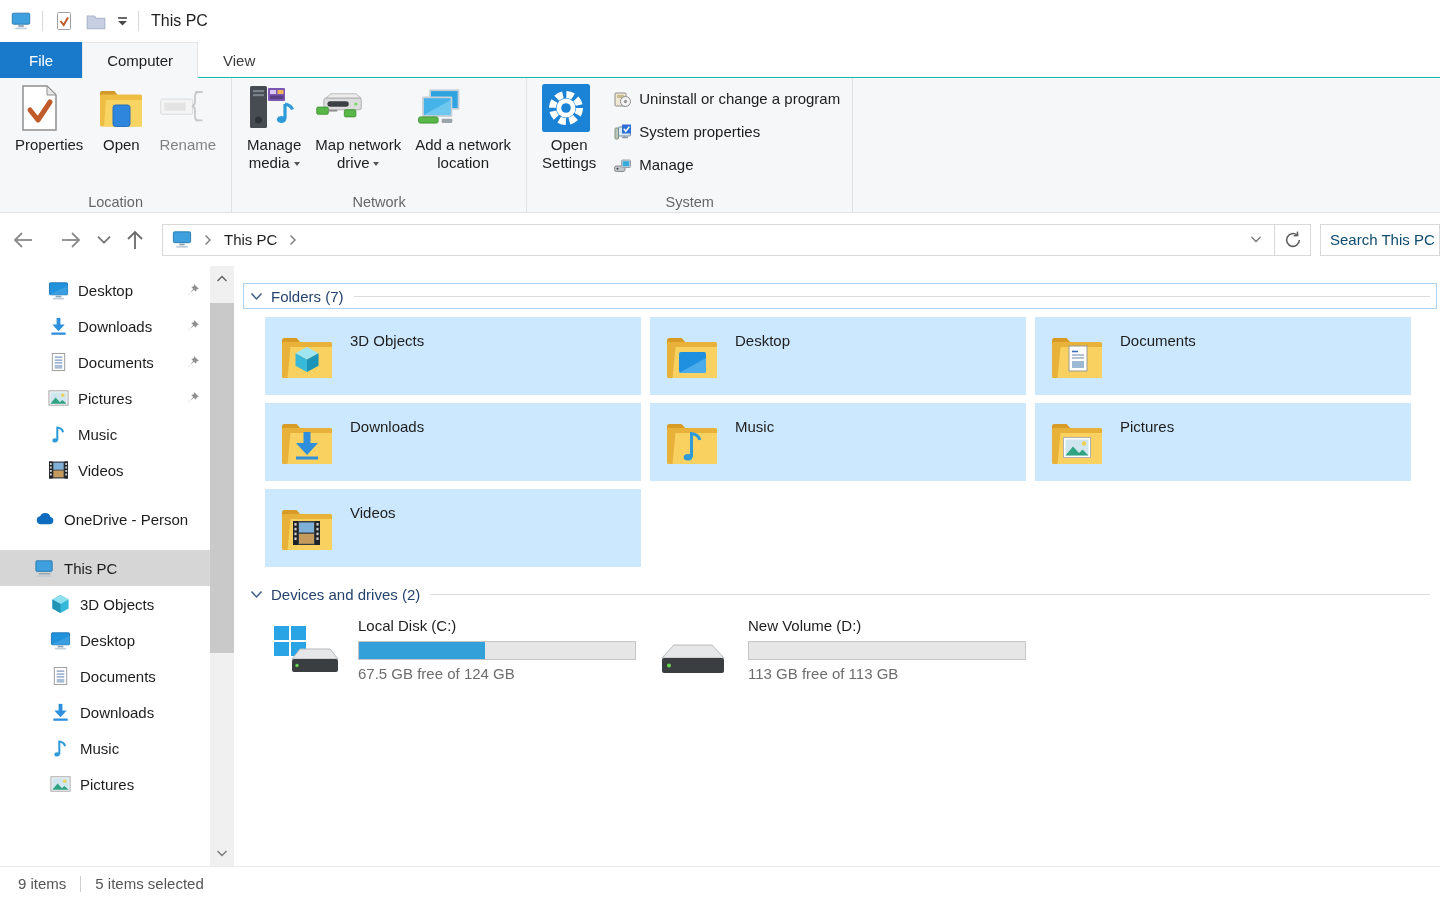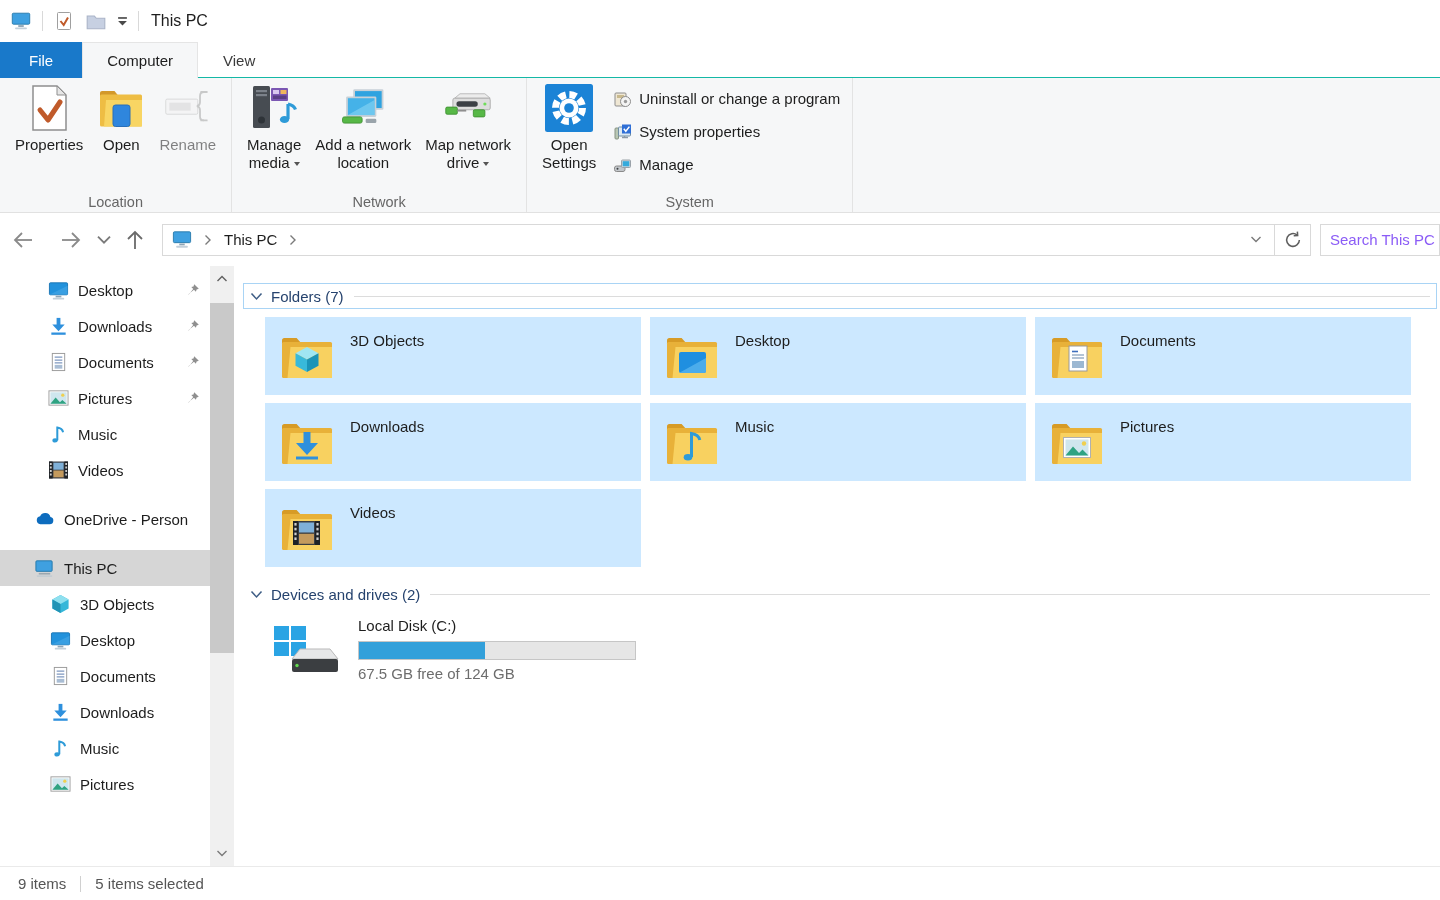--- a/index.html
+++ b/index.html
@@ -16,42 +16,42 @@
 .title{margin-left:12px;font-size:16px}
 
 .tabstrip{height:36px;display:flex;background:#fff;border-bottom:1px solid #14b8a6}
 .tab{padding:0 24px;display:flex;align-items:center;color:#3b3b3b;border:1px solid transparent;border-bottom:none;margin-bottom:-1px}
 .tab.file{background:#1979ca;color:#fff;padding:0 28px}
 .tab.active{background:#f6f7f8;border-color:#e5e5e5;color:#1d1d1d}
 
 .ribbon{height:135px;background:#f6f7f8;border-bottom:1px solid #e1e1e1;display:flex}
 .group{position:relative;padding:4px 8px 18px;border-right:1px solid #e3e3e3;display:flex;align-items:flex-start}
 .group-label{position:absolute;bottom:2px;left:0;right:0;text-align:center;color:#666;font-size:14.5px}
-.rbtn{display:flex;flex-direction:column;align-items:center;padding:2px 7px}
+.rbtn{display:flex;flex-direction:column;padding:2px 7px}
 .rbtn-icon{width:48px;height:48px;display:flex;align-items:center;justify-content:center;margin-bottom:4px}
 .rbtn-label{text-align:center;line-height:18px;white-space:nowrap}
 .rbtn.disabled{opacity:.55}
 .caret2{display:inline-block;margin-left:4px;border-left:3.5px solid transparent;border-right:3.5px solid transparent;border-top:4px solid #555;vertical-align:middle}
 .small-col{display:flex;flex-direction:column;gap:13px;margin:8px 4px 0 10px}
 .sbtn{display:flex;gap:7px;height:20px;white-space:nowrap}
 .sicon{width:19px;height:19px;display:inline-flex;flex:0 0 auto}
 
 .navbar{height:53px;display:flex;align-items:center;background:#fff}
 .nav-ic{width:26px;height:26px;display:flex;align-items:center;justify-content:center;flex:0 0 auto}
 .nav-ic.small{width:16px}
 .nb-back{margin-left:10px}.nb-fwd{margin-left:22px}.nb-chev{margin-left:12px}.nb-up{margin-left:10px}
 .addr{height:32px;border:1px solid #d9d9d9;display:flex;align-items:center;width:1216px;margin-left:14px;background:#fff}
 .crumb-ic{width:22px;height:19px;margin:0 4px 0 8px;display:inline-flex}
 .chev{width:8px;height:12px;margin:0 7px;display:inline-flex}
 .crumb-label{margin:0 5px;white-space:nowrap}
 .spacer{flex:1}
 .hist-chev{width:12px;height:9px;margin-right:12px;display:inline-flex}
 .refresh{width:36px;height:100%;border-left:1px solid #d9d9d9;display:flex;align-items:center;justify-content:center}
 .refresh span{width:20px;height:20px;display:inline-flex}
-.search{height:32px;border:1px solid #d9d9d9;margin-left:9px;width:120px;overflow:hidden;display:flex;align-items:center;padding-left:9px;color:#8b5cf6;white-space:nowrap;flex:0 0 auto}
+.search{height:32px;border:1px solid #d9d9d9;margin-left:9px;width:120px;overflow:hidden;display:flex;align-items:center;padding-left:9px;color:#0c4a6e;white-space:nowrap;flex:0 0 auto}
 
 .body{height:600px;display:flex}
 .sidebar{width:210px;padding-top:6px;overflow:hidden}
 .srow{height:36px;display:flex;align-items:center;white-space:nowrap;overflow:hidden}
 .srow.i1{padding-left:48px}.srow.i0{padding-left:34px}.srow.i2{padding-left:50px}
 .srow.gap{margin-top:13px}
 .srow.selected{background:#d6d6d6}
 .sicon20{width:21px;height:20px;margin-right:9px;flex:0 0 auto;display:inline-flex}
 .pin{width:14px;height:14px;margin-left:auto;margin-right:10px;flex:0 0 auto;display:inline-flex}
 .sb-scroll{width:24px;background:#f0f0f0;position:relative;flex:0 0 auto}
@@ -174,46 +174,46 @@
               <rect x="30.5" y="6" width="6" height="4" fill="#f0b65c"></rect>
               <rect x="23" y="11.5" width="13.5" height="3.5" fill="#5a3f85"></rect>
               <path d="M38 20v15" stroke="#2e9bd8" stroke-width="3.2"></path>
               <path d="M38 20c4 .8 6.5 2.6 7.5 5.5" fill="none" stroke="#2e9bd8" stroke-width="3.2"></path>
               <ellipse cx="34.5" cy="35.5" rx="4.6" ry="3.6" fill="#2e9bd8"></ellipse>
             </svg>
           </span>
           <span class="rbtn-label"><span>Manage</span><br><span>media</span><span class="caret2"></span></span>
         </div>
         <div class="rbtn">
+          <span class="rbtn-icon" data-icon="map-drive-lg">
+            <svg viewBox="0 0 54 42">
+              <path d="M12 10l6-5h28l6 5z" fill="#ececec" stroke="#b5b5b5"></path>
+              <rect x="10" y="10" width="42" height="13" rx="2" fill="#ddd" stroke="#a9a9a9"></rect>
+              <rect x="14" y="13.5" width="24" height="6" rx="3" fill="#3c4045"></rect>
+              <circle cx="46" cy="16.5" r="1.8" fill="#6fdc5a"></circle>
+              <rect x="2" y="20" width="13" height="8" rx="1.5" fill="#57b847" stroke="#3f9133"></rect>
+              <path d="M15 24h10" stroke="#8f8f8f" stroke-width="2"></path>
+              <rect x="33" y="23" width="13" height="8" rx="1.5" fill="#57b847" stroke="#3f9133"></rect>
+            </svg>
+          </span>
+          <span class="rbtn-label"><span>Map network</span><br><span>drive</span><span class="caret2"></span></span>
+        </div>
+        <div class="rbtn">
           <span class="rbtn-icon" data-icon="add-location-lg">
             <svg viewBox="0 0 54 46">
               <rect x="16" y="2" width="34" height="23" rx="1.5" fill="#c8d1d8"></rect>
               <rect x="18" y="4" width="30" height="19" fill="#2fa3e0"></rect>
               <rect x="8" y="10" width="34" height="23" rx="1.5" fill="#c8d1d8"></rect>
               <rect x="10" y="12" width="30" height="19" fill="#45b2e8"></rect>
               <path d="M10 31l30-17v17z" fill="#7fd0f2" opacity="0.7"></path>
               <rect x="4" y="33" width="22" height="7" rx="2" fill="#57b847" stroke="#3f9133"></rect>
               <rect x="30" y="35" width="12" height="5" rx="1.5" fill="#9aa4ab"></rect>
             </svg>
           </span>
           <span class="rbtn-label"><span>Add a network</span><br><span>location</span></span>
-        </div>
-        <div class="rbtn">
-          <span class="rbtn-icon" data-icon="map-drive-lg">
-            <svg viewBox="0 0 54 42">
-              <path d="M12 10l6-5h28l6 5z" fill="#ececec" stroke="#b5b5b5"></path>
-              <rect x="10" y="10" width="42" height="13" rx="2" fill="#ddd" stroke="#a9a9a9"></rect>
-              <rect x="14" y="13.5" width="24" height="6" rx="3" fill="#3c4045"></rect>
-              <circle cx="46" cy="16.5" r="1.8" fill="#6fdc5a"></circle>
-              <rect x="2" y="20" width="13" height="8" rx="1.5" fill="#57b847" stroke="#3f9133"></rect>
-              <path d="M15 24h10" stroke="#8f8f8f" stroke-width="2"></path>
-              <rect x="33" y="23" width="13" height="8" rx="1.5" fill="#57b847" stroke="#3f9133"></rect>
-            </svg>
-          </span>
-          <span class="rbtn-label"><span>Map network</span><br><span>drive</span><span class="caret2"></span></span>
         </div>
         <span class="group-label">Network</span>
       </div>
       <div class="group">
         <div class="rbtn">
           <span class="rbtn-icon" data-icon="settings-lg">
             <svg viewBox="0 0 48 48">
               <rect width="48" height="48" rx="2.5" fill="#1b83d6"></rect>
               <circle cx="24" cy="24" r="13.5" fill="none" stroke="#fff" stroke-width="7" stroke-dasharray="7 3.6"></circle>
               <circle cx="24" cy="24" r="9.5" fill="#fff"></circle>
@@ -656,20 +656,36 @@
               </svg>
             </span>
             <div class="drive-info">
               <div class="drive-name">Local Disk (C:)</div>
               <div class="drive-bar">
                 <div class="drive-fill" style="width: 45.6%;"></div>
               </div>
               <div class="drive-caption">67.5 GB free of 124 GB</div>
             </div>
           </div>
+          <div class="drive">
+            <span class="drive-icon" data-icon="drive-d">
+              <svg viewBox="0 0 70 58">
+                <path d="M14 22h38l12 13H2z" fill="#e6e7e8" stroke="#b9b9b9"></path>
+                <rect x="2" y="35" width="62" height="15" rx="2" fill="#3b3e41"></rect>
+                <circle cx="9" cy="42.5" r="2" fill="#62d84e"></circle>
+              </svg>
+            </span>
+            <div class="drive-info">
+              <div class="drive-name">New Volume (D:)</div>
+              <div class="drive-bar">
+                <div class="drive-fill" style="width: 0%;"></div>
+              </div>
+              <div class="drive-caption">113 GB free of 113 GB</div>
+            </div>
+          </div>
         </div>
       </div>
   </div>
 
   <div class="statusbar">
     <span>9 items</span>
     <span class="sdiv"></span>
     <span>5 items selected</span>
   </div>
 

